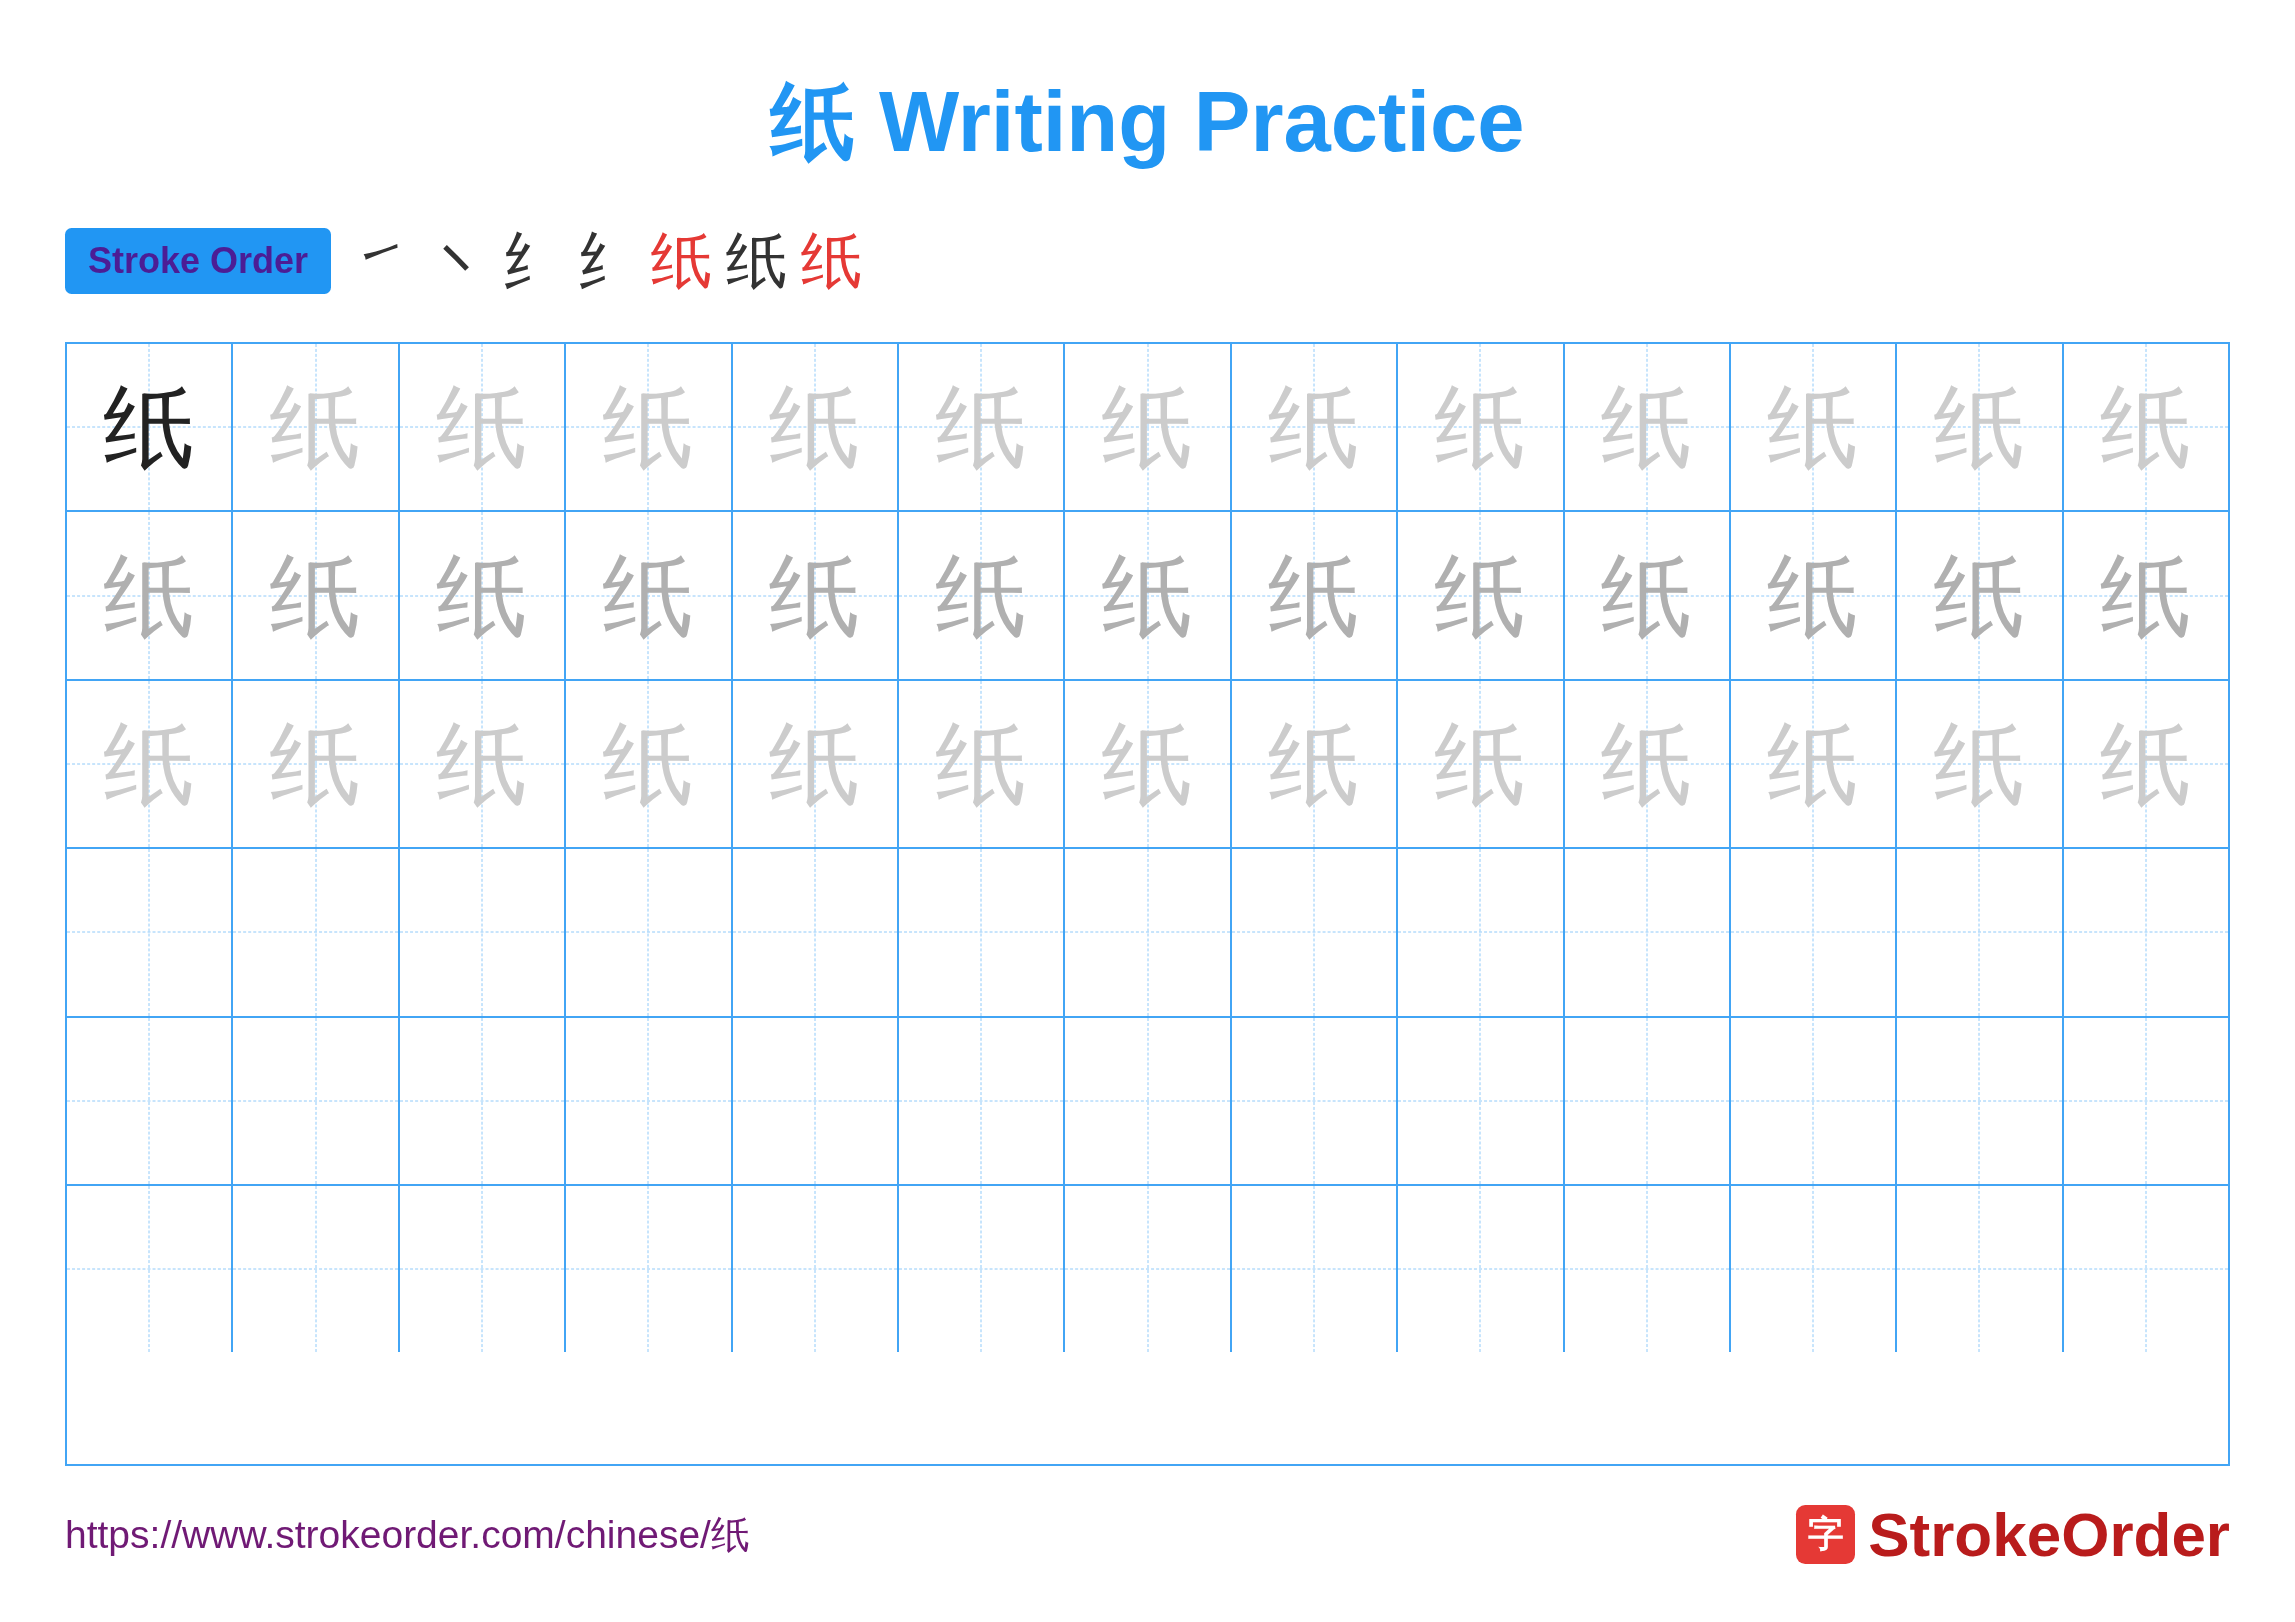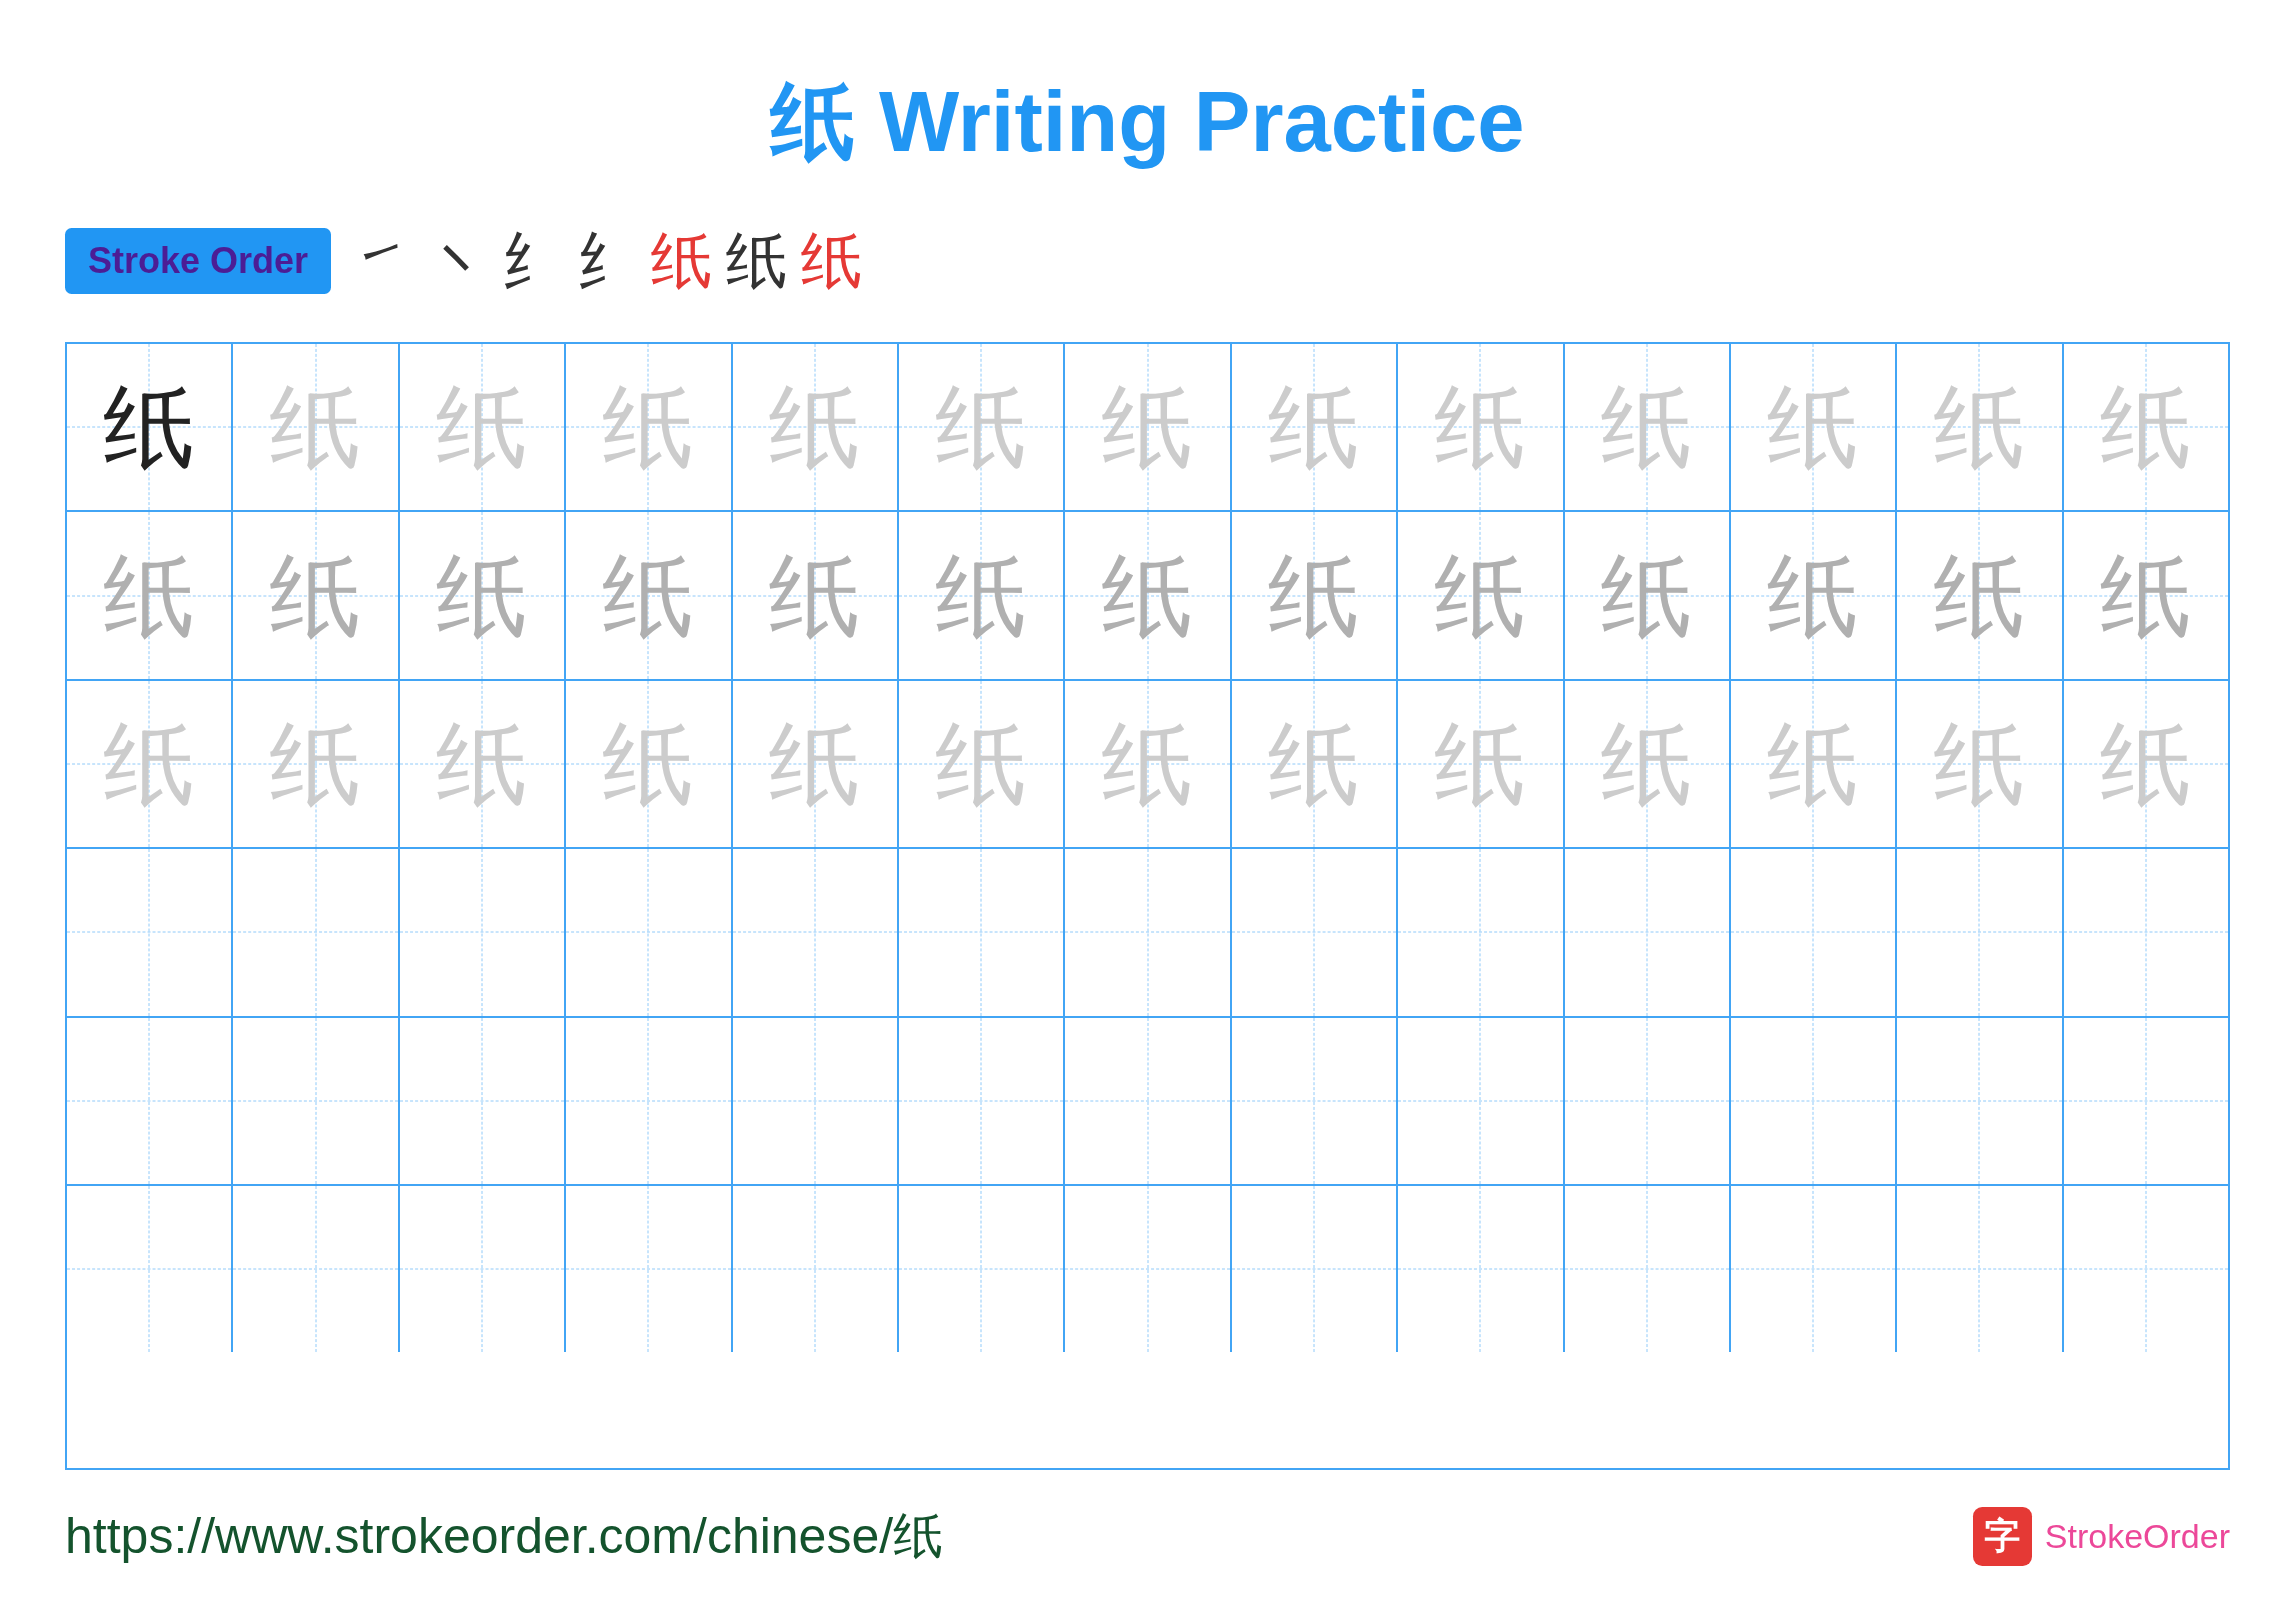--- a/index.html
+++ b/index.html
@@ -137,22 +137,22 @@
     
     .footer {
       width: 100%;
       display: flex;
       justify-content: space-between;
       align-items: center;
       margin-top: 33px;
     }
 
     .footer-url {
-      color: #14532d;
-      font-size: 50px;
+      color: #701a75;
+      font-size: 39px;
     }
 
     .footer-logo {
       display: flex;
       align-items: center;
       gap: 13px;
     }
 
     .logo-icon {
       width: 59px;
@@ -161,23 +161,23 @@
       border-radius: 9.2px;
       display: flex;
       align-items: center;
       justify-content: center;
       font-size: 36px;
       color: white;
       font-weight: bold;
     }
 
     .logo-text {
-      font-size: 34px;
-      font-weight: normal;
-      color: #ec4899;
+      font-size: 62px;
+      font-weight: bold;
+      color: #b91c1c;
     }
   </style>
 </head>
 <body>
 
 <div class="page">
 
   <h1 class="title">纸 Writing Practice</h1>
 
   <div class="stroke-order-row">

